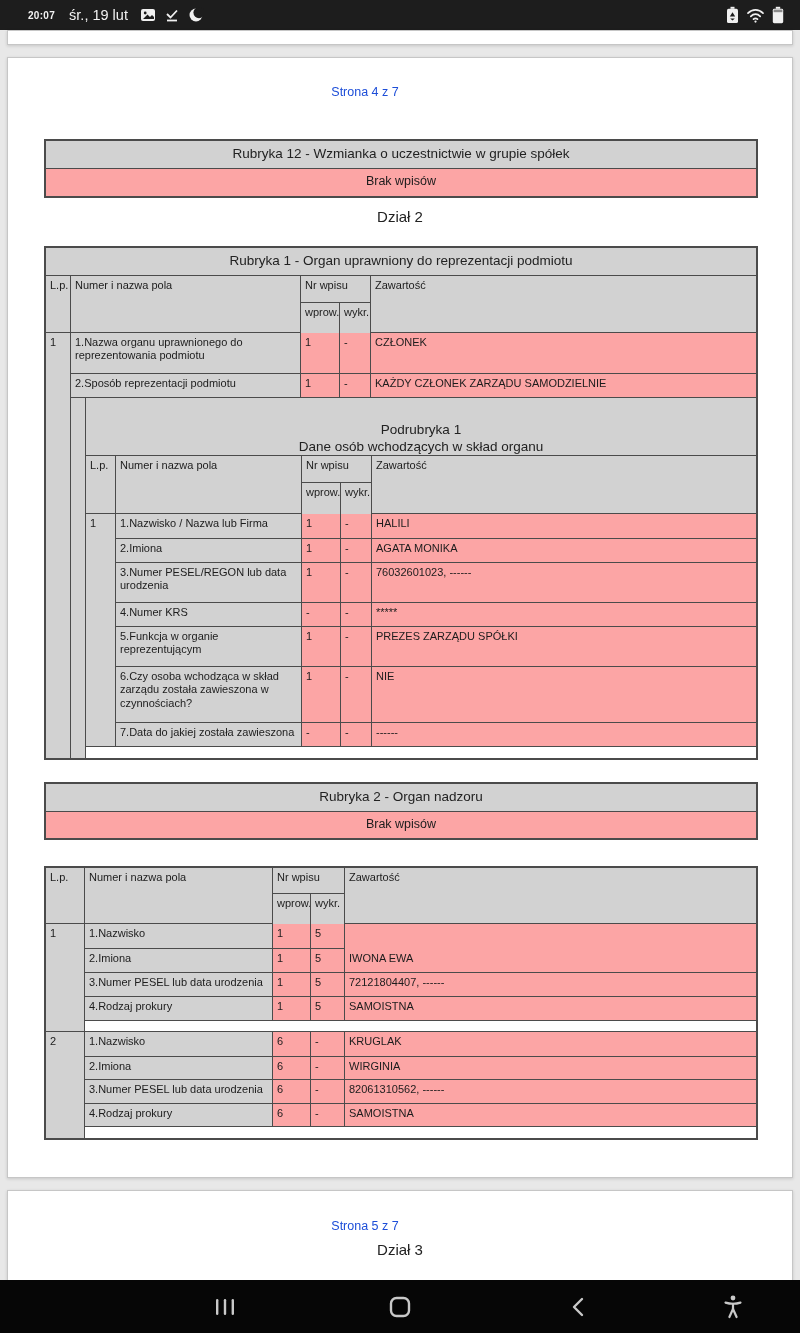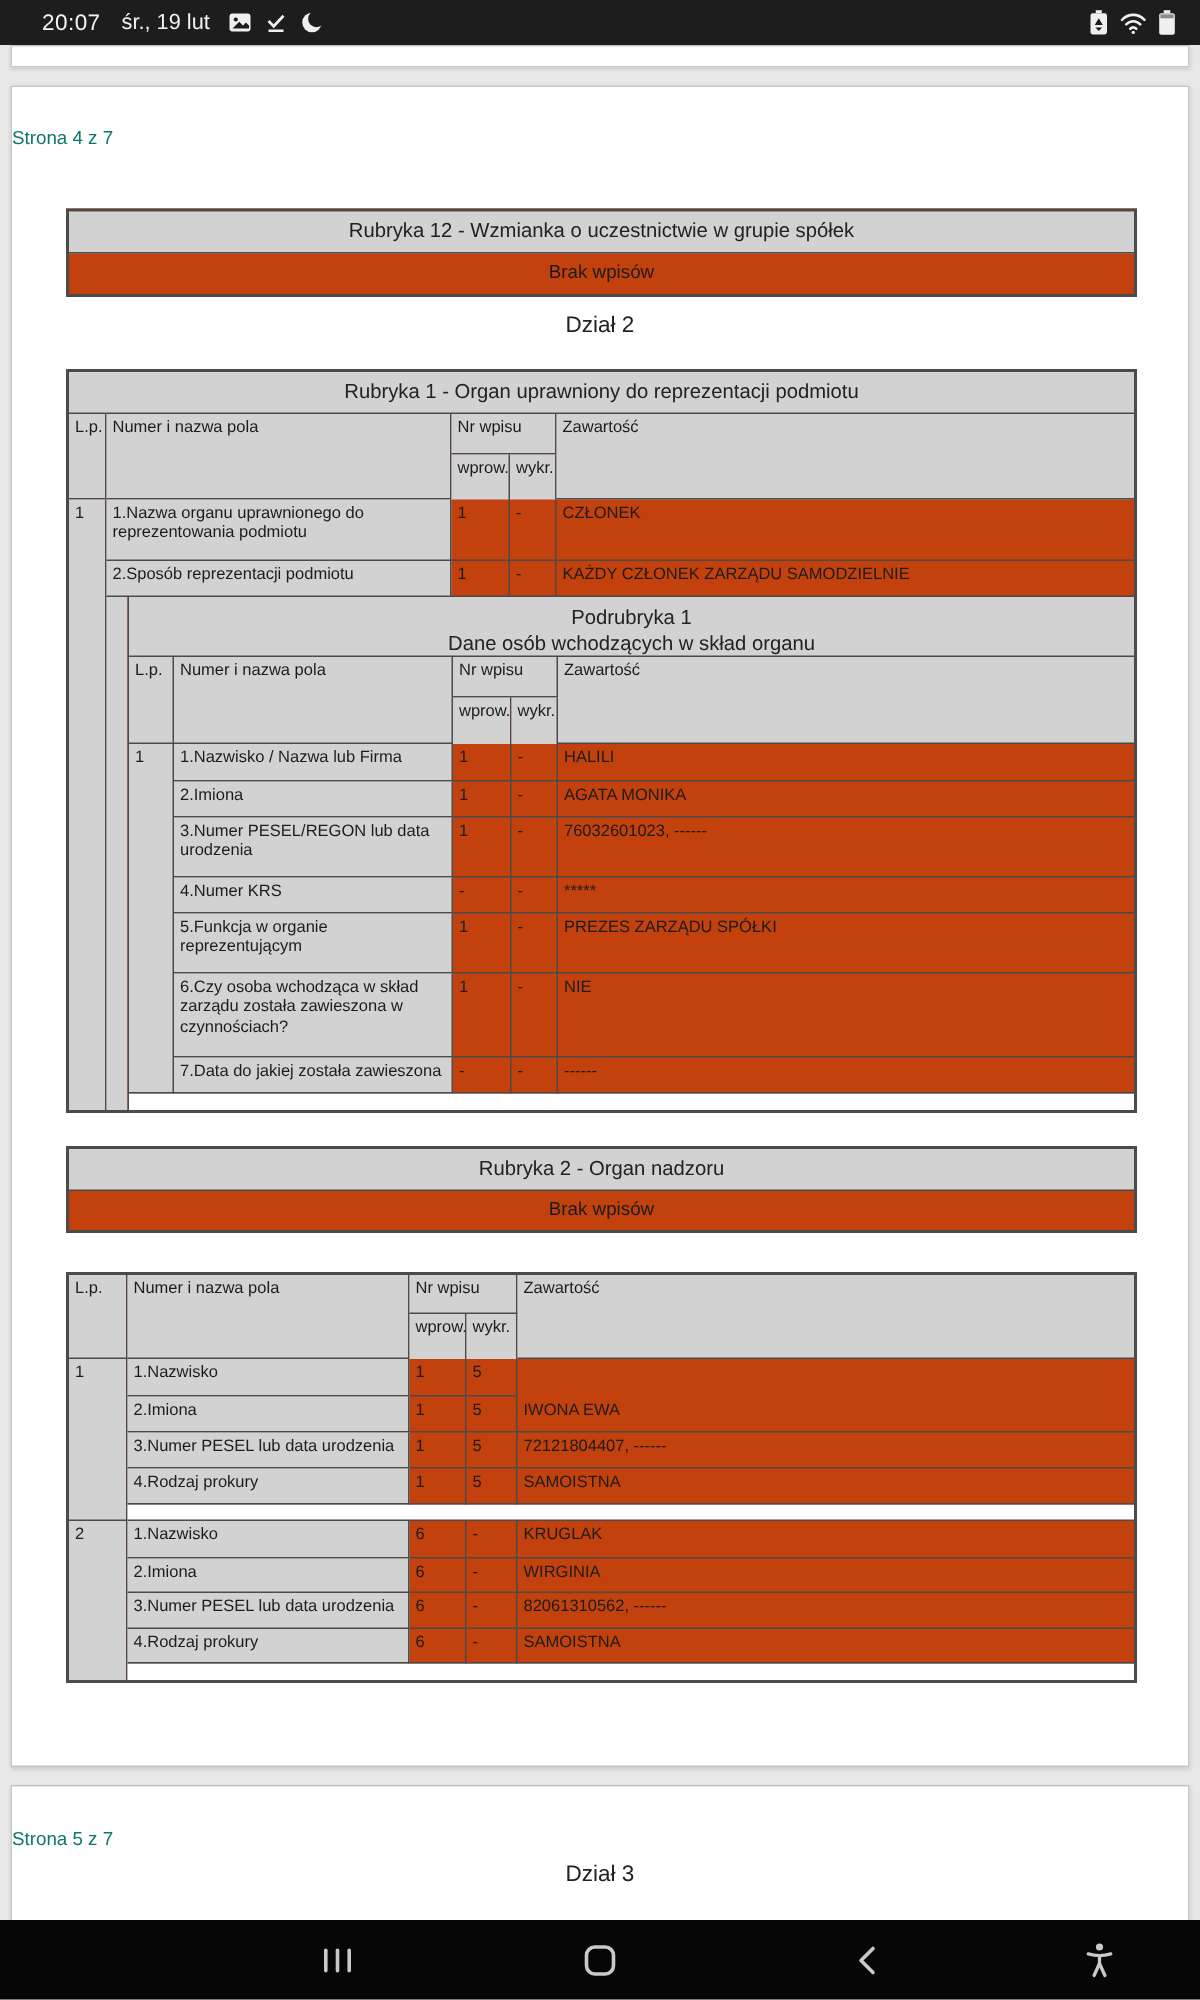--- a/index.html
+++ b/index.html
@@ -11,47 +11,47 @@
     overflow:hidden;
     color:#1c1c1c;
   }
   
   .statusbar {
     position:absolute; top:0; left:0; width:800px; height:30px;
     background:#1d1d1d; color:#f2f2f2;
     display:flex; align-items:center;
     padding:0 16px 0 28px;
   }
-  .sb-time { font-size:15px; font-weight:normal; letter-spacing:.3px; }
+  .sb-time { font-size:10px; font-weight:bold; letter-spacing:.3px; }
   .sb-date { font-size:14.5px; margin-left:14px; }
   .sb-lefticons { display:flex; align-items:center; gap:8px; margin-left:12px; }
   .sb-spacer { flex:1; }
   .sb-righticons { display:flex; align-items:center; gap:7px; }
   .sb-icon { display:inline-flex; }
   
   .pagecard {
     position:absolute; left:7px; width:786px; background:#fff;
     border:1px solid #c6c6c6; box-shadow:0 1px 3px rgba(0,0,0,.15);
   }
   .page-prev { top:30px; height:15px; }
   .page-4 { top:57px; height:1121px; }
   .page-5 { top:1190px; height:120px; }
-  .page-label { margin-top:27px; height:16px; text-align:left; padding-right:70px; font-size:12.5px; color:#0f766e; }
+  .page-label { margin-top:27px; height:16px; text-align:center; padding-right:70px; font-size:12.5px; color:#1d4ed8; }
   .dzial { text-align:center; font-size:15px; color:#222; height:22px; line-height:22px; }
   
-  .t { width:714px; margin-left:36px; border:2px solid #4b4b4b; font-size:11px; line-height:13.5px; background:#c2410c; }
+  .t { width:714px; margin-left:36px; border:2px solid #4b4b4b; font-size:11px; line-height:13.5px; background:#fca5a5; }
   .bar { background:#d2d2d2; text-align:center; font-size:13.5px; line-height:16px; padding:5px 0 6px; border-bottom:1px solid #4b4b4b; color:#222; }
   .brak { text-align:center; font-size:12.5px; padding:6px 0 7px; }
   .row { display:flex; }
   .c { border-right:1px solid #4b4b4b; border-bottom:1px solid #4b4b4b; padding:3px 4px 2px; overflow:hidden; }
   .g { background:#d2d2d2; }
   .last { border-right:none; }
   .nb { border-bottom:none; }
   .grow { flex:1; }
-  .pbar { background:#d2d2d2; border-bottom:1px solid #4b4b4b; text-align:center; padding-top:5px; }
+  .pbar { background:#d2d2d2; border-bottom:1px solid #4b4b4b; text-align:center; padding-top:23px; }
   .pbar div { font-size:13.5px; line-height:17px; color:#222; }
   .thin { height:11px; background:#fff; border-bottom:1px solid #4b4b4b; }
   .thin.nb { border-bottom:none; }
   
   .navbar {
     position:absolute; left:0; bottom:0; width:800px; height:53px;
     background:#060606;
   }
   .nav-btn { position:absolute; top:0; height:53px; width:56px; display:flex; align-items:center; justify-content:center; }
 </style>

